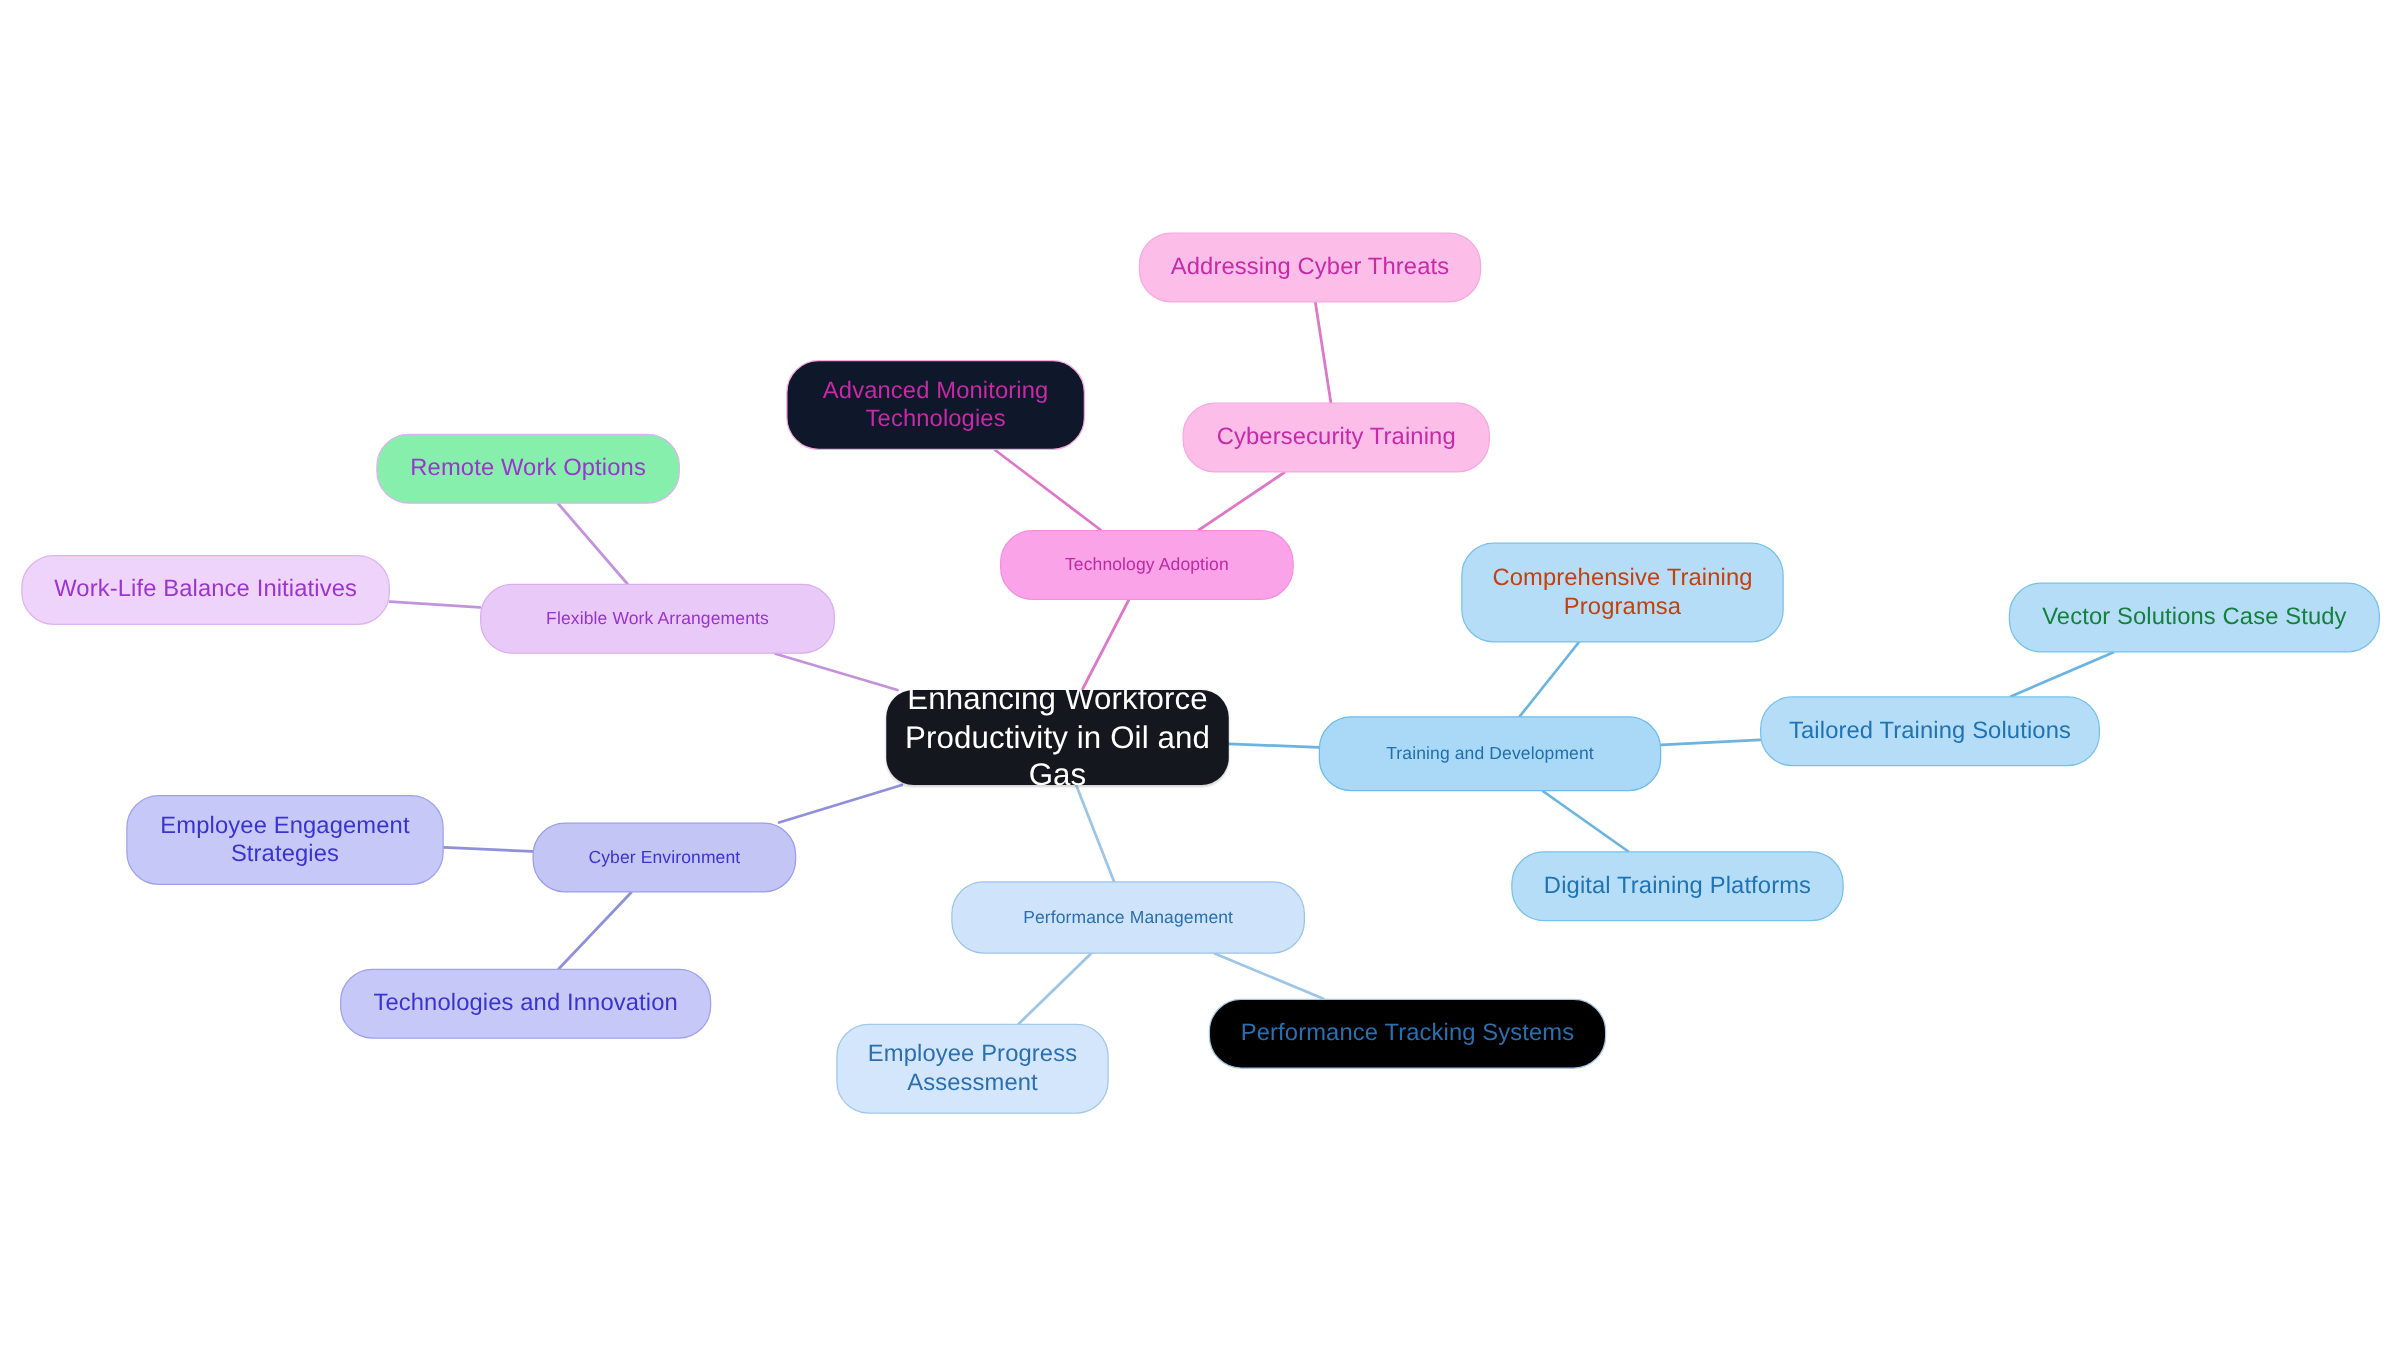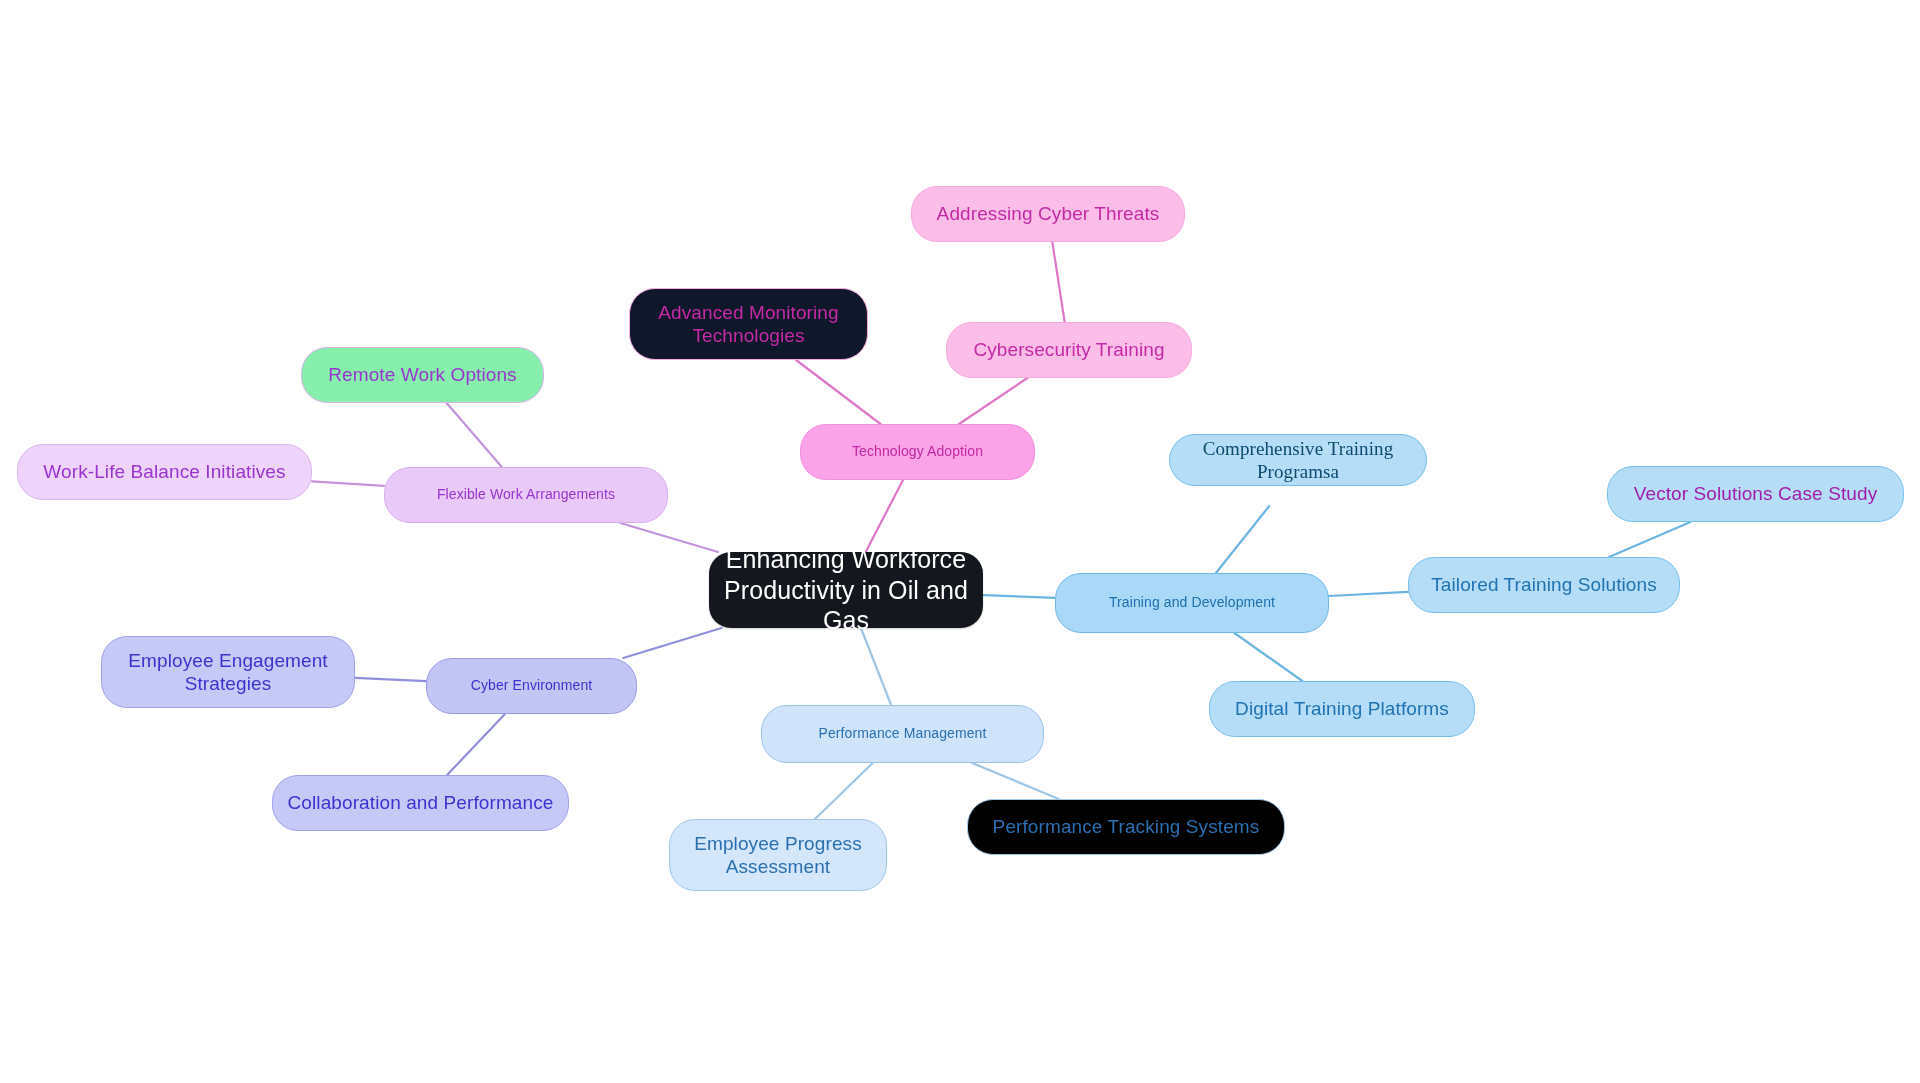--- a/index.html
+++ b/index.html
@@ -88,25 +88,25 @@
       <div class="node node-leaf" style="left: 629px; top: 288px; width: 239px; height: 72px; background: #0f172a; color: rgb(198, 42, 166); border-color: rgb(247, 169, 223);">Advanced Monitoring
 Technologies</div>
       <div class="node node-leaf" style="left: 946px; top: 322px; width: 246px; height: 56px; background: rgb(252, 189, 233); color: rgb(198, 42, 166); border-color: rgb(247, 169, 223);">Cybersecurity Training</div>
       <div class="node node-leaf" style="left: 911px; top: 186px; width: 274px; height: 56px; background: rgb(252, 189, 233); color: rgb(198, 42, 166); border-color: rgb(247, 169, 223);">Addressing Cyber Threats</div>
       <div class="node node-branch" style="left: 384px; top: 467px; width: 284px; height: 56px; background: rgb(233, 201, 247); color: rgb(151, 51, 207); border-color: rgb(217, 174, 238);">Flexible Work Arrangements</div>
       <div class="node node-leaf" style="left: 301px; top: 347px; width: 243px; height: 56px; background: #86efac; color: rgb(155, 52, 209); border-color: rgb(221, 179, 240);">Remote Work Options</div>
       <div class="node node-leaf" style="left: 17px; top: 444px; width: 295px; height: 56px; background: rgb(238, 211, 250); color: rgb(155, 52, 209); border-color: rgb(221, 179, 240);">Work-Life Balance Initiatives</div>
       <div class="node node-branch" style="left: 426px; top: 658px; width: 211px; height: 56px; background: rgb(195, 197, 245); color: rgb(58, 51, 207); border-color: rgb(154, 156, 236);">Cyber Environment</div>
       <div class="node node-leaf" style="left: 101px; top: 636px; width: 254px; height: 72px; background: rgb(198, 200, 248); color: rgb(58, 51, 207); border-color: rgb(159, 161, 239);">Employee Engagement
 Strategies</div>
-      <div class="node node-leaf" style="left: 272px; top: 775px; width: 297px; height: 56px; background: rgb(198, 200, 248); color: rgb(58, 51, 207); border-color: rgb(159, 161, 239);">Collaboration and Performance</div>
+      <div class="node node-leaf" style="left: 272px; top: 775px; width: 297px; height: 56px; background: rgb(198, 200, 248); color: rgb(58, 51, 207); border-color: rgb(159, 161, 239);">Technologies and Innovation</div>
       <div class="node node-branch" style="left: 1055px; top: 573px; width: 274px; height: 60px; background: rgb(169, 217, 247); color: rgb(31, 111, 174); border-color: rgb(108, 187, 234);">Training and Development</div>
-      <div class="node node-leaf" style="left: 1169px; top: 434px; width: 258px; height: 52px; background: rgb(181, 221, 248); color: #0c4a6e; border-color: rgb(118, 193, 236); font-family: Liberation Serif, serif;">Comprehensive Training
+      <div class="node node-leaf" style="left: 1169px; top: 434px; width: 258px; height: 80px; background: rgb(181, 221, 248); color: #c2410c; border-color: rgb(118, 193, 236);">Comprehensive Training
 Programsa</div>
       <div class="node node-leaf" style="left: 1408px; top: 557px; width: 272px; height: 56px; background: rgb(181, 221, 248); color: rgb(31, 114, 179); border-color: rgb(118, 193, 236);">Tailored Training Solutions</div>
-      <div class="node node-leaf" style="left: 1607px; top: 466px; width: 297px; height: 56px; background: rgb(181, 221, 248); color: #a21caf; border-color: rgb(118, 193, 236);">Vector Solutions Case Study</div>
+      <div class="node node-leaf" style="left: 1607px; top: 466px; width: 297px; height: 56px; background: rgb(181, 221, 248); color: #15803d; border-color: rgb(118, 193, 236);">Vector Solutions Case Study</div>
       <div class="node node-leaf" style="left: 1209px; top: 681px; width: 266px; height: 56px; background: rgb(181, 221, 248); color: rgb(31, 114, 179); border-color: rgb(118, 193, 236); text-align: center;">Digital Training Platforms</div>
       <div class="node node-branch" style="left: 761px; top: 705px; width: 283px; height: 58px; background: rgb(207, 228, 251); color: rgb(42, 111, 176); border-color: rgb(156, 195, 232);">Performance Management</div>
       <div class="node node-leaf" style="left: 669px; top: 819px; width: 218px; height: 72px; background: rgb(211, 230, 252); color: rgb(42, 111, 176); border-color: rgb(162, 200, 234);">Employee Progress
 Assessment</div>
       <div class="node node-leaf" style="left: 967px; top: 799px; width: 318px; height: 56px; background: #000000; color: rgb(42, 111, 176); border-color: rgb(162, 200, 234);">Performance Tracking Systems</div>
     </div>
 </div>
 
 </body></html>

